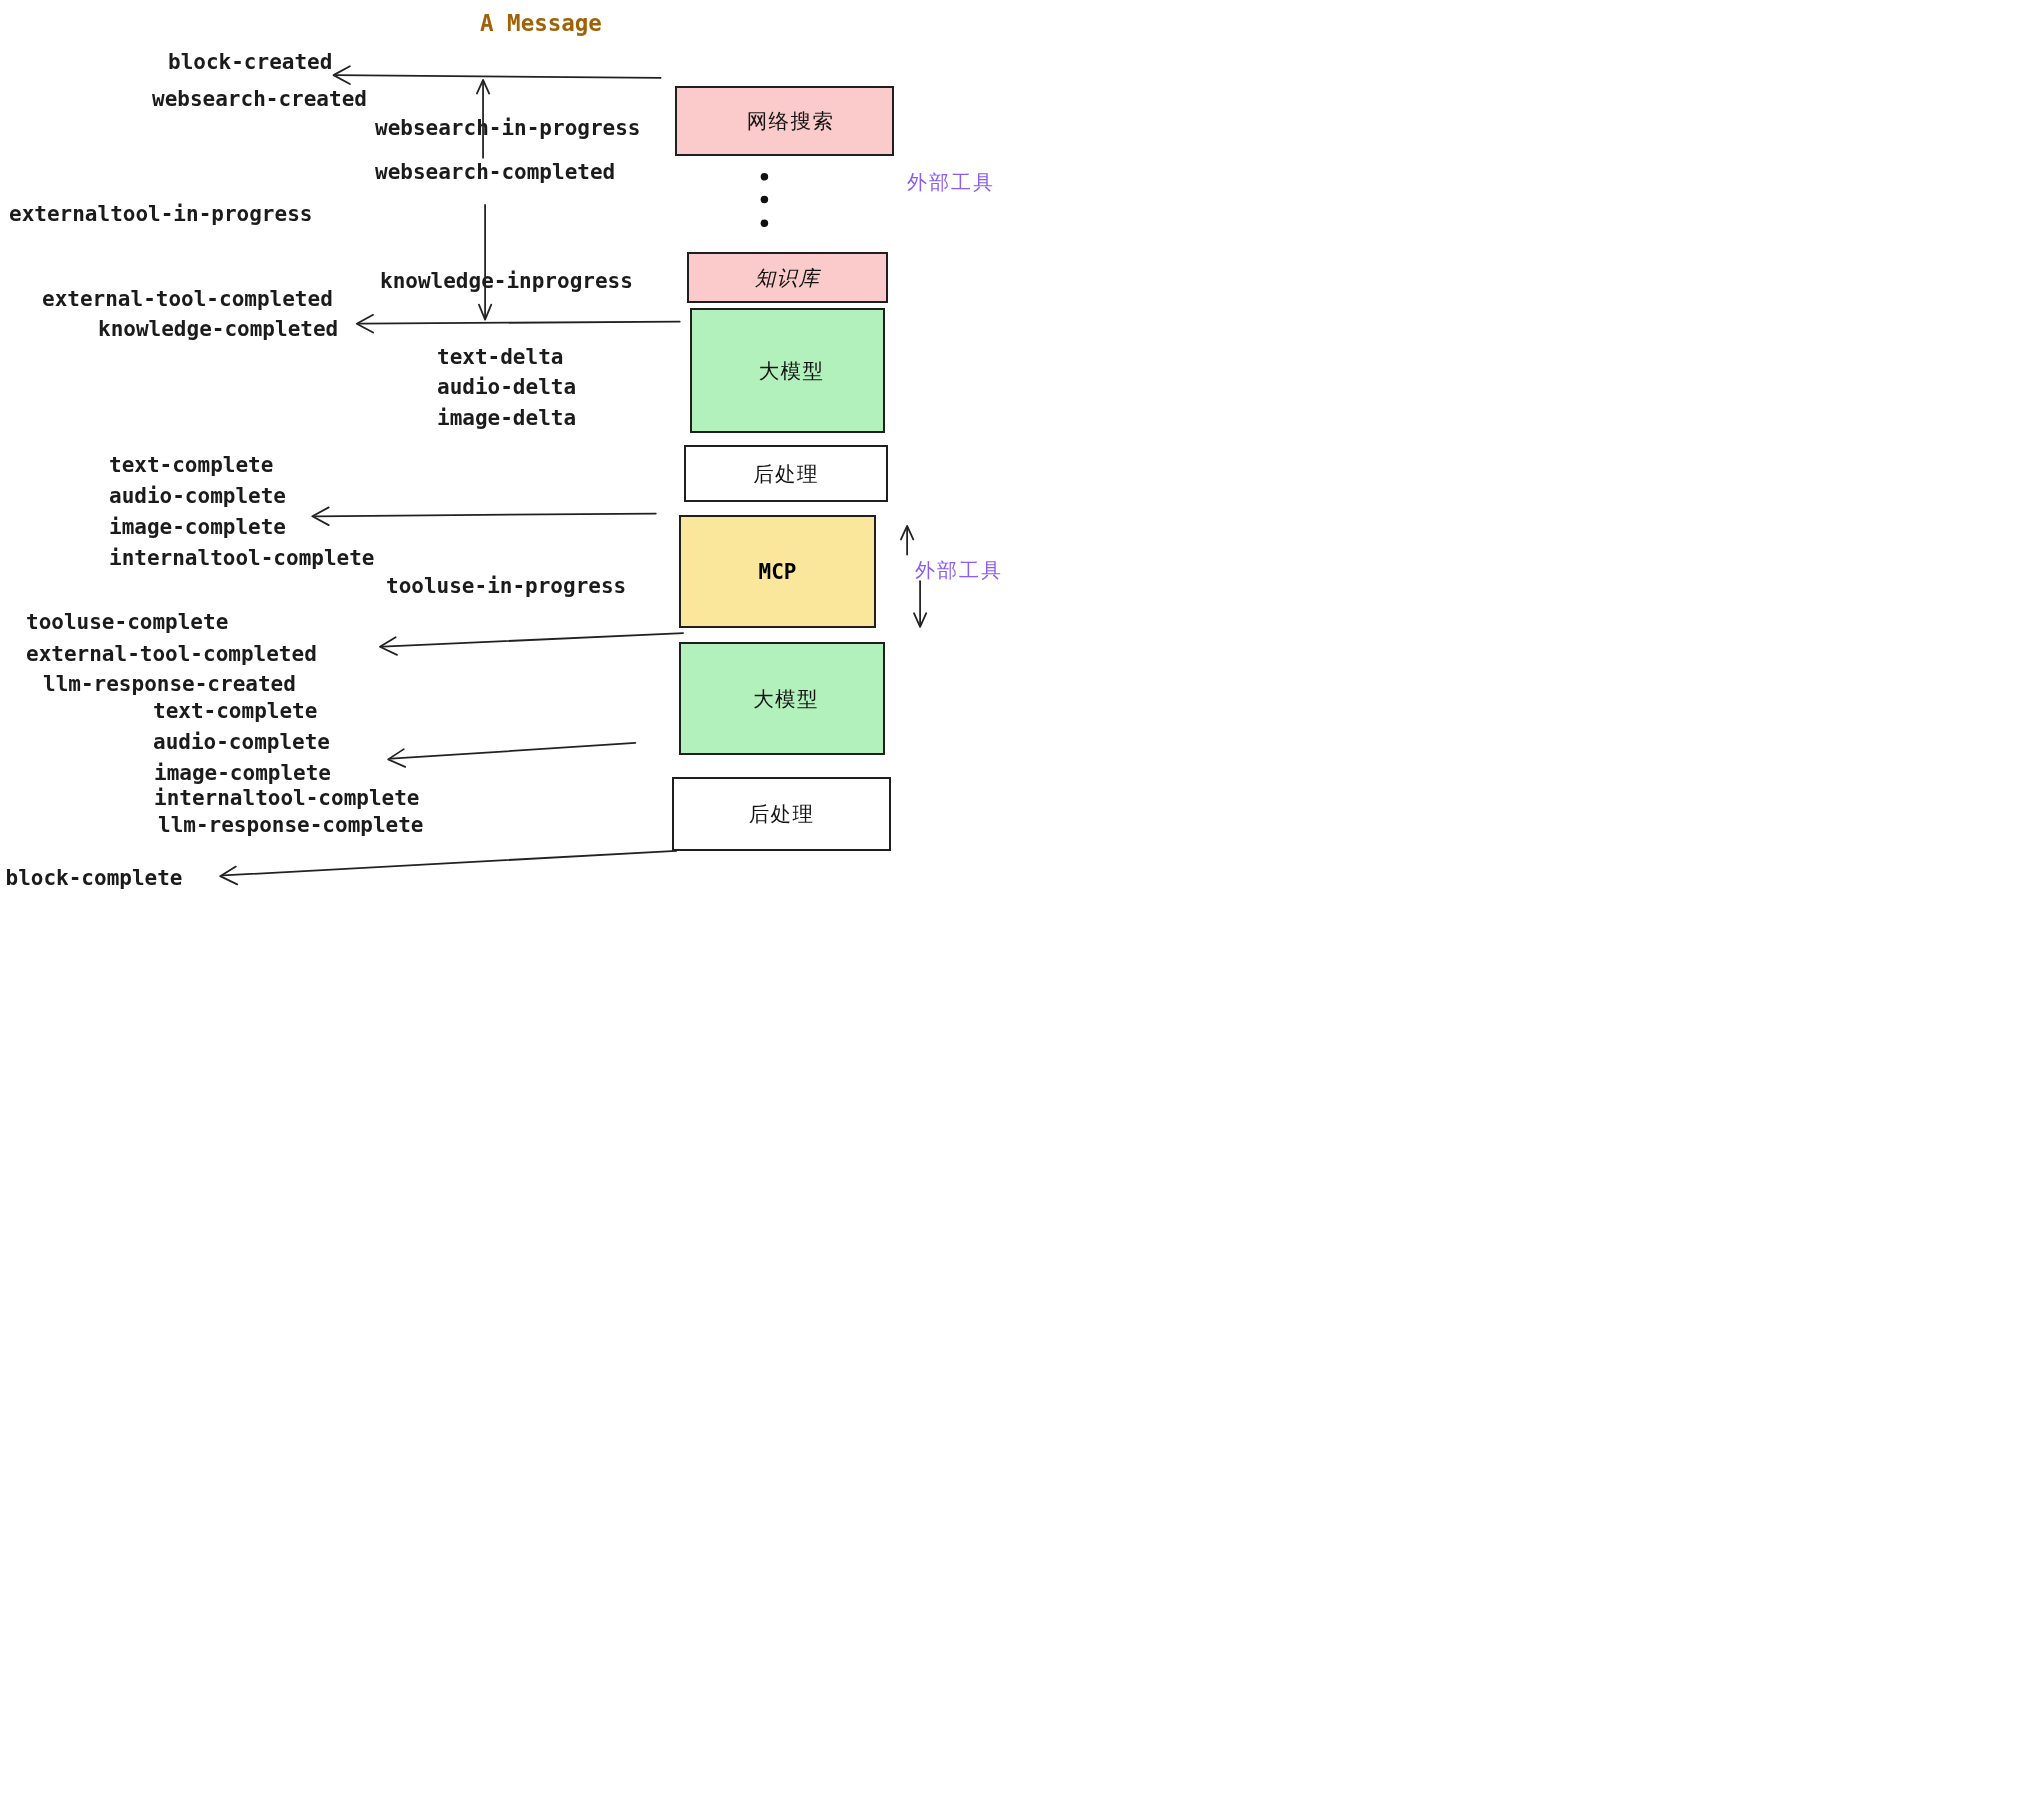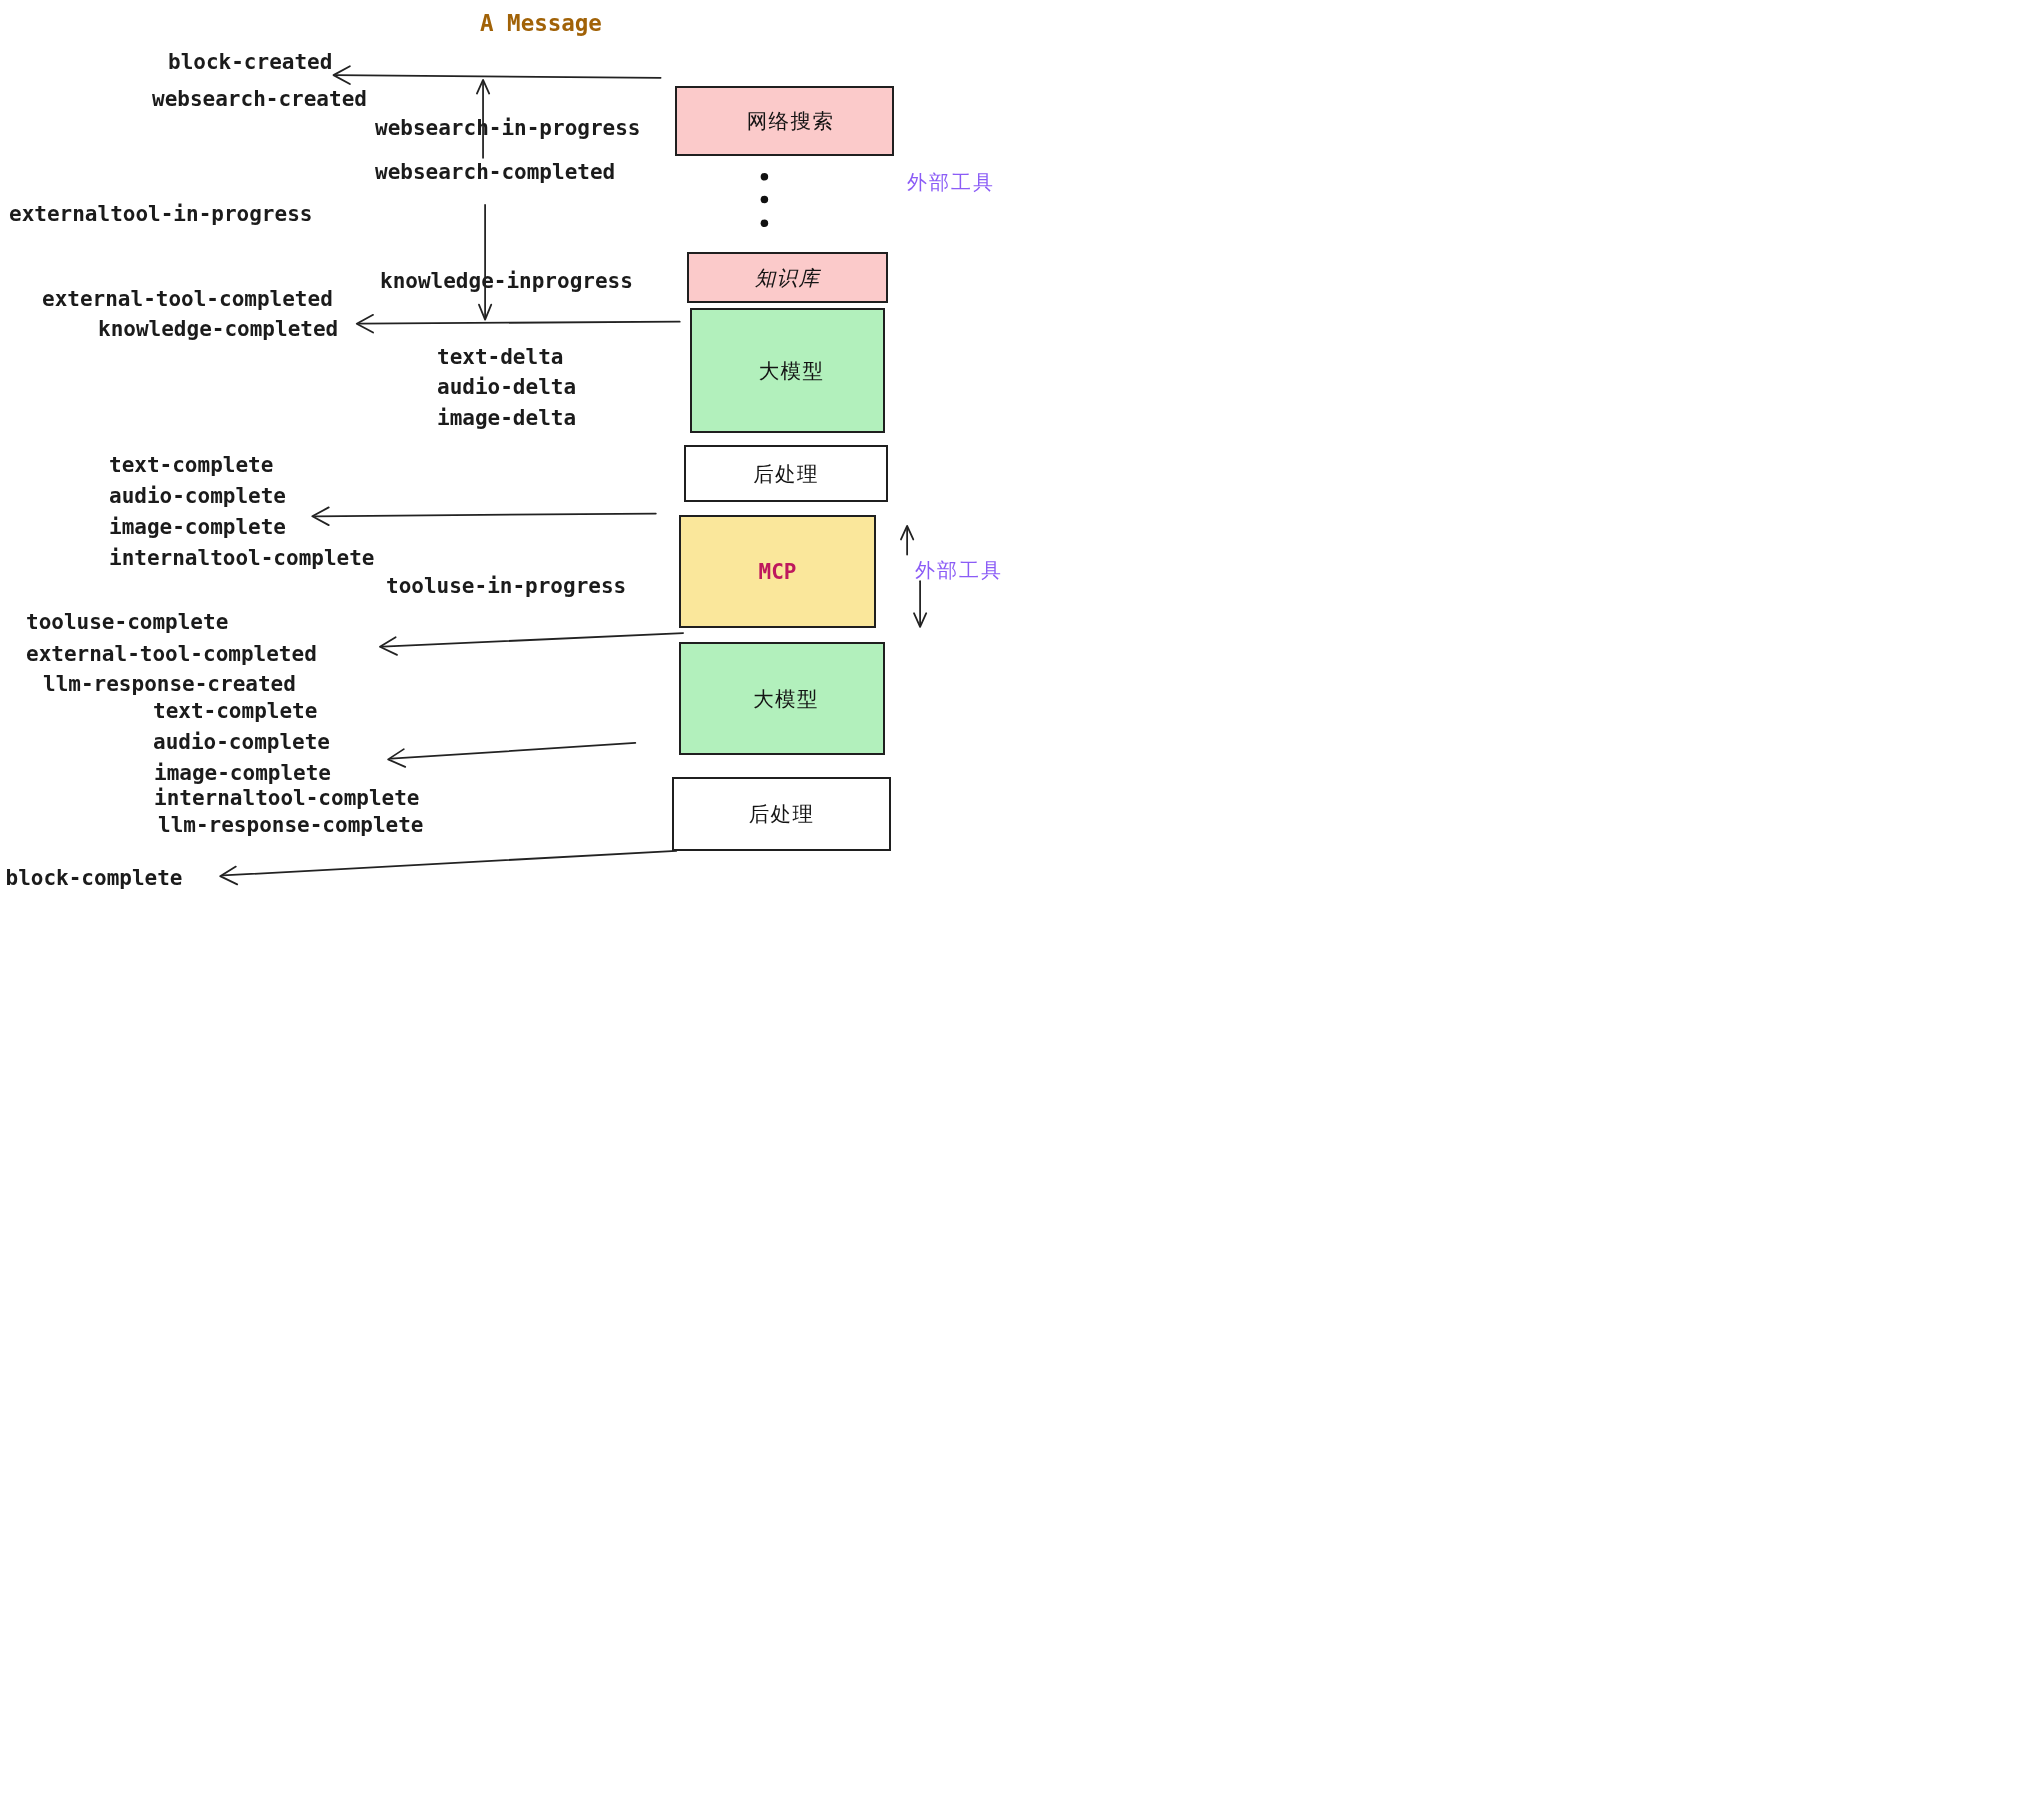--- a/index.html
+++ b/index.html
@@ -5,21 +5,21 @@
   html,body{margin:0;padding:0;background:#ffffff;}
   #canvas{position:relative;width:1018px;height:898px;background:#ffffff;overflow:hidden;
           font-family:"DejaVu Sans Mono",monospace;}
   .event{position:absolute;font-family:"DejaVu Sans Mono",monospace;font-weight:bold;
          font-size:21px;color:#1b1b1b;white-space:nowrap;line-height:1.05;}
   .title{position:absolute;left:480px;top:9.6px;font-size:22.5px;font-weight:bold;color:#a16207;
          font-family:"DejaVu Sans Mono",monospace;white-space:nowrap;}
   .box{position:absolute;border:2px solid #1f1f1f;box-sizing:border-box;
        display:flex;align-items:center;justify-content:center;}
   .box .zh{font-family:"DejaVu Sans",sans-serif;font-size:20.5px;color:#141414;letter-spacing:1.4px;}
-  .box .mono{font-family:"DejaVu Sans Mono",monospace;font-weight:bold;font-size:21px;color:#be185d;}
+  .box .mono{font-family:"DejaVu Sans Mono",monospace;font-weight:bold;font-size:21px;color:#000000;}
   .pink{background:#FBCACA;}
   .green{background:#B2F0BC;padding-left:8px;}
   .yellow{background:#FAE79B;}
   .whitebox{background:#ffffff;}
   .side-label{position:absolute;font-family:"DejaVu Sans",sans-serif;font-size:20px;
               letter-spacing:2px;color:#8b5cf6;white-space:nowrap;}
   svg.overlay{position:absolute;left:0;top:0;width:1018px;height:898px;pointer-events:none;}
   svg.overlay line, svg.overlay polyline{stroke:#222222;stroke-width:2.6;fill:none;
               stroke-linecap:round;stroke-linejoin:round;}
   svg.overlay circle{fill:#111111;}

